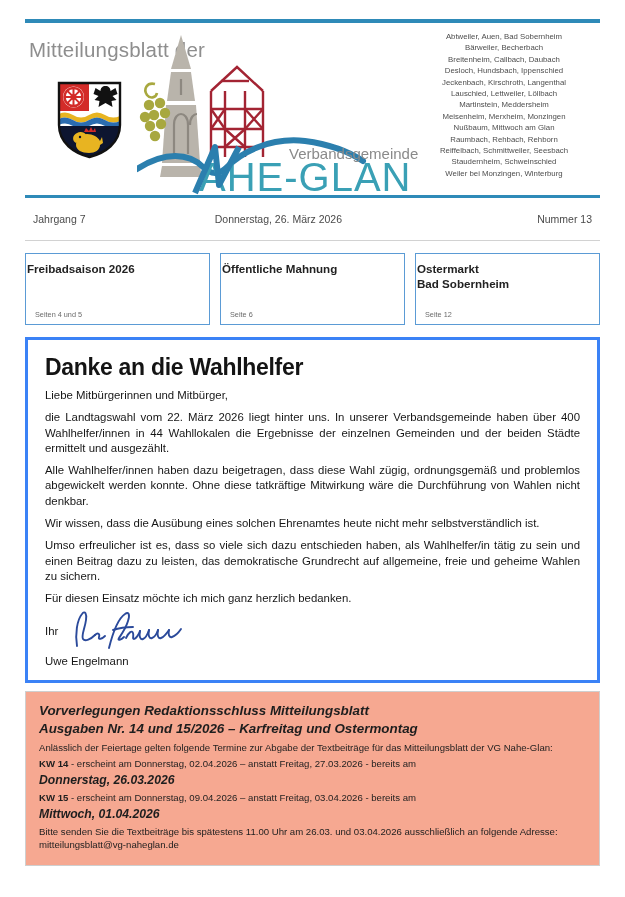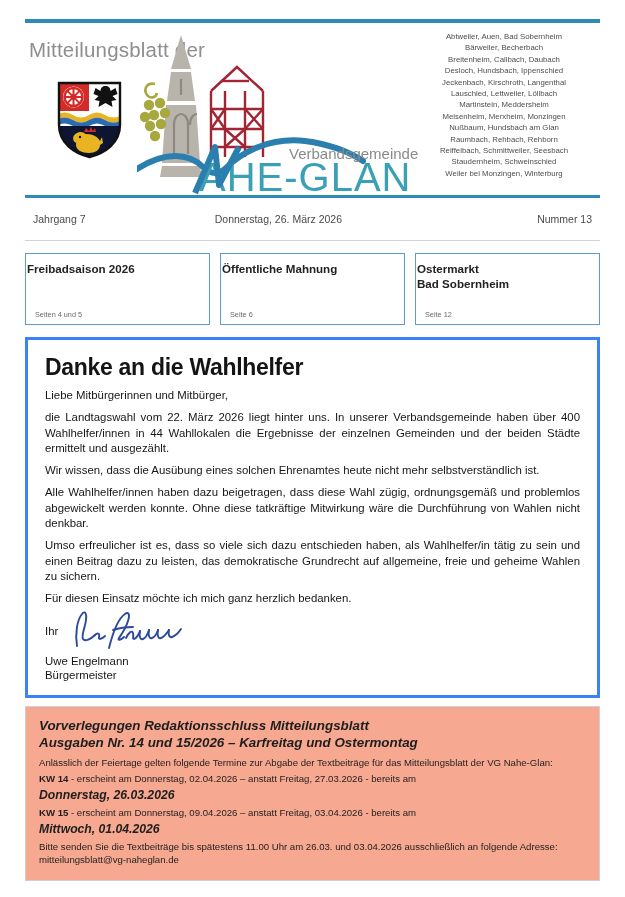--- a/index.html
+++ b/index.html
@@ -203,21 +203,21 @@
 
     <div class="villages">
       <div>Abtweiler, Auen, Bad Sobernheim</div>
       <div>Bärweiler, Becherbach</div>
       <div>Breitenheim, Callbach, Daubach</div>
       <div>Desloch, Hundsbach, Ippenschied</div>
       <div>Jeckenbach, Kirschroth, Langenthal</div>
       <div>Lauschied, Lettweiler, Löllbach</div>
       <div>Martinstein, Meddersheim</div>
       <div>Meisenheim, Merxheim, Monzingen</div>
-      <div>Nußbaum, Hundsbach am Glan</div>
+      <div>Nußbaum, Mittwoch am Glan</div>
       <div>Raumbach, Rehbach, Rehborn</div>
       <div>Reiffelbach, Schmittweiler, Seesbach</div>
       <div>Staudernheim, Schweinschied</div>
       <div>Weiler bei Monzingen, Winterburg</div>
     </div>
   </div>
 
   <div class="rule-mid"></div>
 
   <div class="infobar">
@@ -241,22 +241,22 @@
         <span>Bad Sobernheim</span>
       </div>
       <div class="teaser-page">Seite 12</div>
     </div>
   </div>
 
   <div class="article">
     <h1 class="art-head">Danke an die Wahlhelfer</h1>
     <p class="art-p nojust">Liebe Mitbürgerinnen und Mitbürger,</p>
     <p class="art-p">die Landtagswahl vom 22. März 2026 liegt hinter uns. In unserer Verbandsgemeinde haben über 400 Wahlhelfer/innen in 44 Wahllokalen die Ergebnisse der einzelnen Gemeinden und der beiden Städte ermittelt und ausgezählt.</p>
+    <p class="art-p">Alle Wahlhelfer/innen haben dazu beigetragen, dass diese Wahl zügig, ordnungsgemäß und problemlos abgewickelt werden konnte. Ohne diese tatkräftige Mitwirkung wäre die Durchführung von Wahlen nicht denkbar.</p>
     <p class="art-p">Wir wissen, dass die Ausübung eines solchen Ehrenamtes heute nicht mehr selbstverständlich ist.</p>
-    <p class="art-p">Alle Wahlhelfer/innen haben dazu beigetragen, dass diese Wahl zügig, ordnungsgemäß und problemlos abgewickelt werden konnte. Ohne diese tatkräftige Mitwirkung wäre die Durchführung von Wahlen nicht denkbar.</p>
     <p class="art-p">Umso erfreulicher ist es, dass so viele sich dazu entschieden haben, als Wahlhelfer/in tätig zu sein und einen Beitrag dazu zu leisten, das demokratische Grundrecht auf allgemeine, freie und geheime Wahlen zu sichern.</p>
     <p class="art-p nojust">Für diesen Einsatz möchte ich mich ganz herzlich bedanken.</p>
 
     <div class="sig-line">
       <span class="sig-ihr">Ihr</span>
       <span class="sig-mark">
         <svg width="130" height="42" viewBox="0 0 130 42">
           <g fill="none" stroke="#2b4a9b" stroke-width="1.9" stroke-linecap="round">
             <path d="M8,38 C6,26 8,12 13,6 C16,2 18,6 17,12 C16,20 12,28 14,31 C16,34 22,31 26,27"></path>
             <path d="M26,27 C29,24 31,26 30,29 C29,32 33,31 36,28"></path>
@@ -265,21 +265,20 @@
             <path d="M57,30 C60,24 63,22 64,25 C65,28 63,31 65,31 C67,31 70,26 71,23"></path>
             <path d="M71,23 C70,28 71,32 74,31 C77,30 79,25 80,22"></path>
             <path d="M80,22 C79,27 80,31 83,30 C86,29 88,25 89,22"></path>
             <path d="M89,22 C88,27 89,31 92,30 C95,29 98,25 100,22"></path>
             <path d="M100,22 C99,26 100,30 103,29 C106,28 110,24 112,21"></path>
           </g>
         </svg>
       </span>
     </div>
     <div class="sig-name">Uwe Engelmann</div>
-    <div class="sig-name">Bürgermeister</div>
   </div>
 
   <div class="notice">
     <div class="notice-head">
       <div>Vorverlegungen Redaktionsschluss Mitteilungsblatt</div>
       <div>Ausgaben Nr. 14 und 15/2026 – Karfreitag und Ostermontag</div>
     </div>
     <p class="notice-p">Anlässlich der Feiertage gelten folgende Termine zur Abgabe der Textbeiträge für das Mitteilungsblatt der VG Nahe-Glan:</p>
     <p class="notice-p"><b>KW 14</b><span> - erscheint am Donnerstag, 02.04.2026 – anstatt Freitag, 27.03.2026 - bereits am</span></p>
     <p class="notice-date">Donnerstag, 26.03.2026</p>

